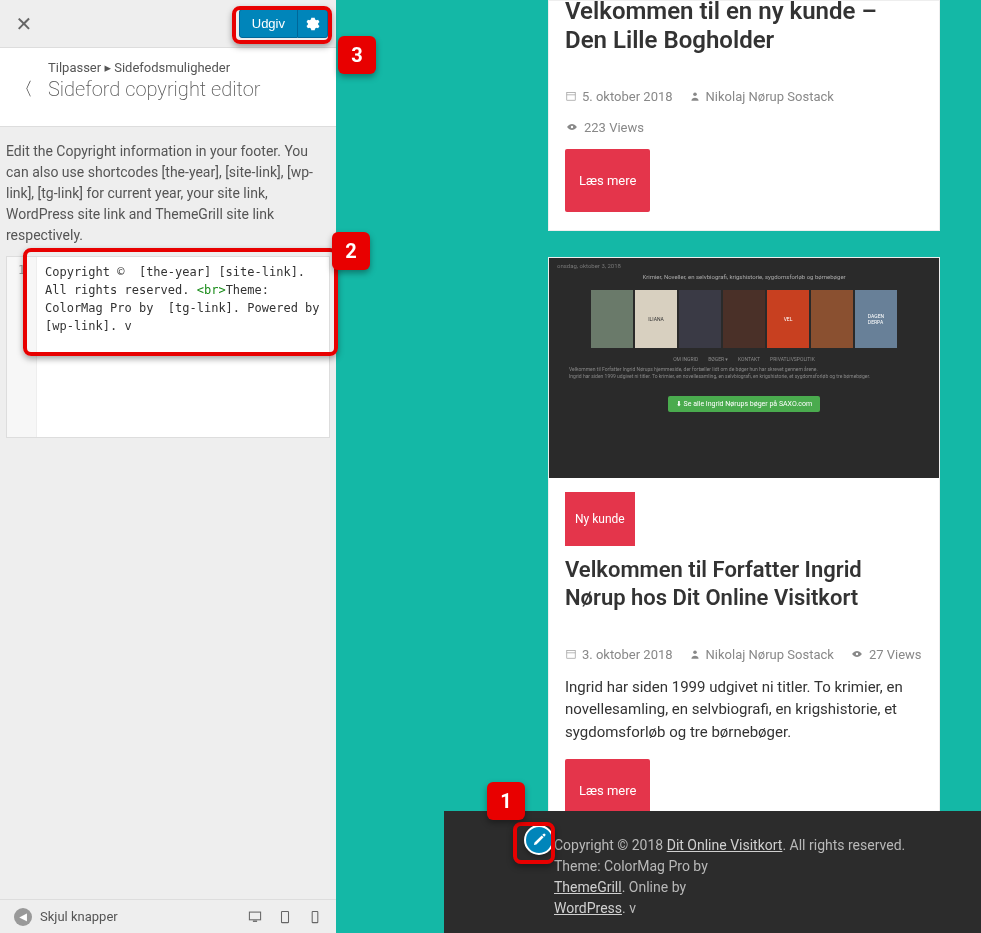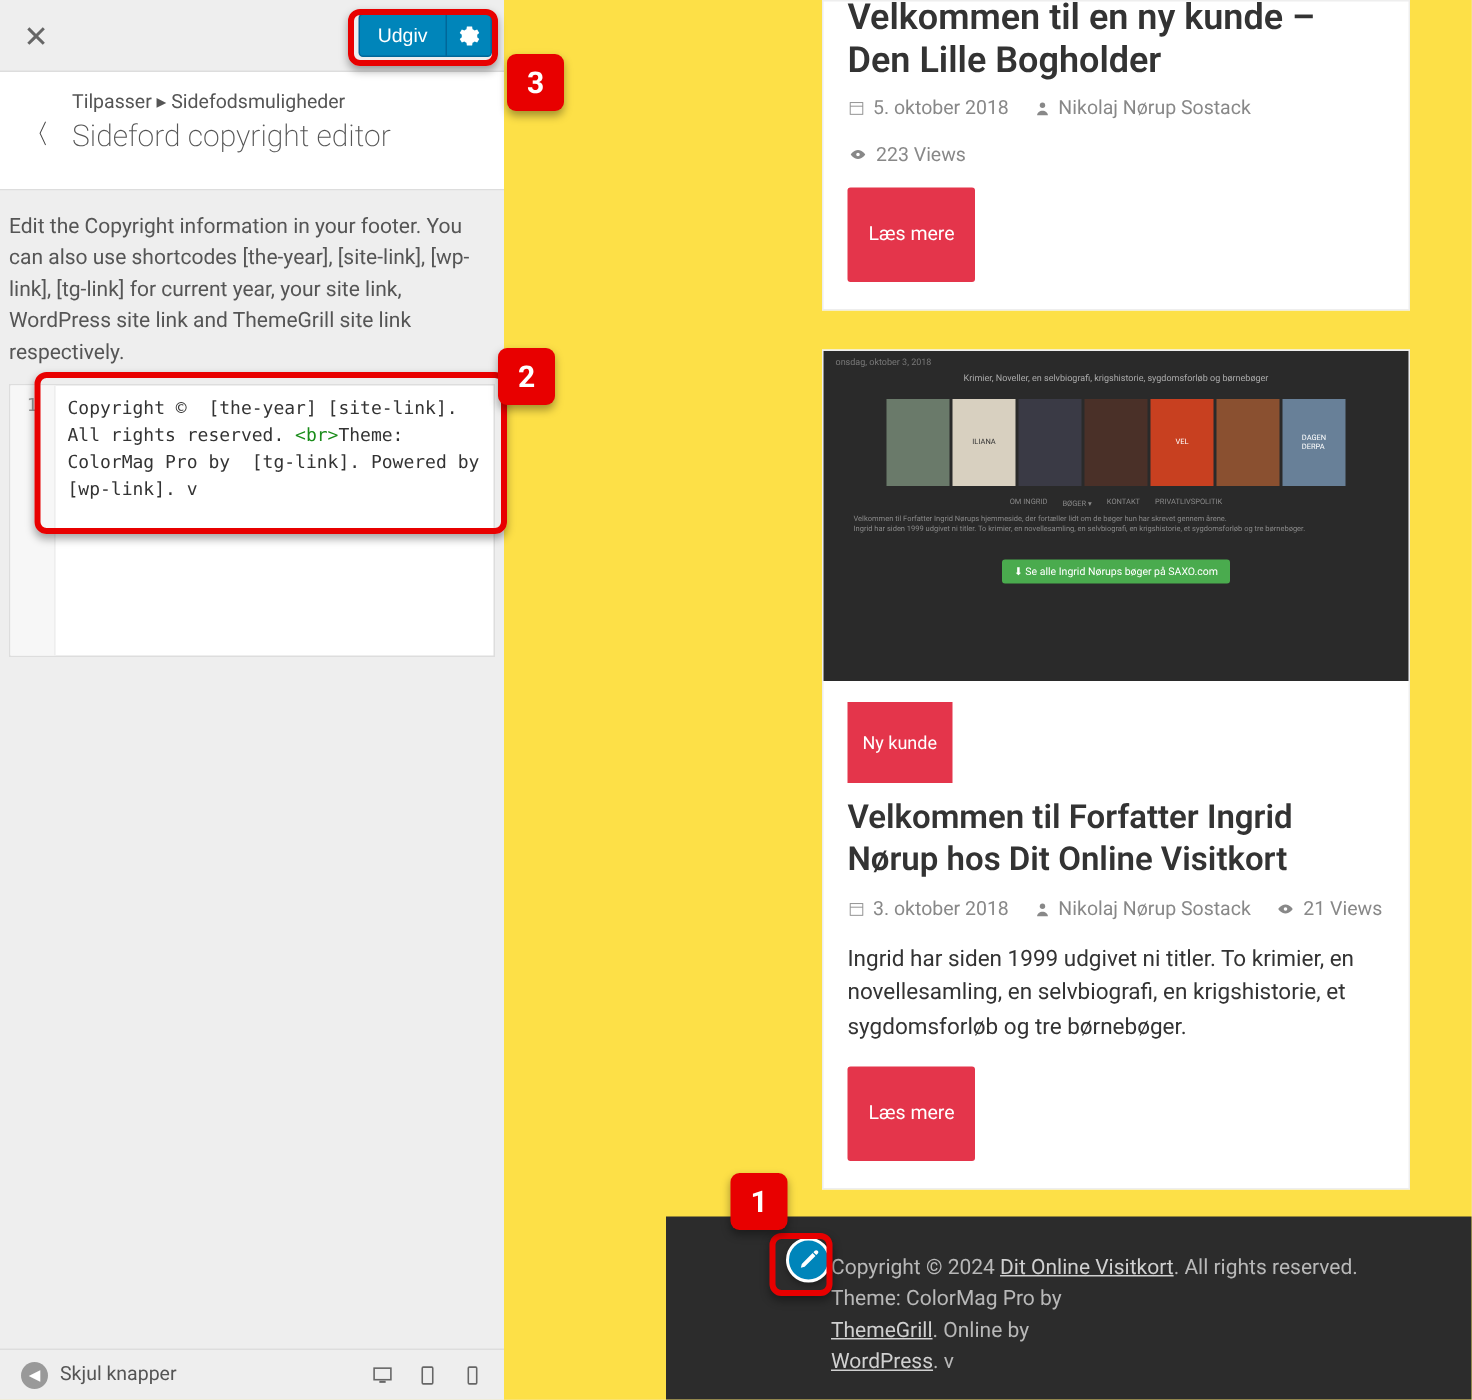--- a/index.html
+++ b/index.html
@@ -25,36 +25,36 @@
 .line-gutter { width: 30px; background: #f7f7f7; border-right: 1px solid #eee; padding-top: 6px; text-align: center; font-family: Consolas, monospace; font-size: 12px; color: #999; }
 .code-content { flex: 1; padding: 6px 8px; font-family: Consolas, monospace; font-size: 12px; color: #333; line-height: 1.5; white-space: pre-wrap; word-break: break-word; min-height: 180px;}
 .code-content .tag { color: #1a8c1a; }
 
 .bottom-bar { position: absolute; bottom: 0; left: 0; width: 336px; height: 34px; border-top: 1px solid #ddd; background: #eee; display: flex; align-items: center; padding: 0 14px; justify-content: space-between; }
 .collapse { display: flex; align-items: center; gap: 8px; color: #555; font-size: 13px; cursor: pointer;}
 .collapse-icon { width: 18px; height: 18px; border-radius: 50%; background: #999; color: #fff; display: flex; align-items: center; justify-content: center; font-size: 10px; }
 .device-icons { display: flex; gap: 16px; color: #666; }
 
 
-.preview { position: absolute; left: 336px; top: 0; right: 0; bottom: 0; background: #fde047; overflow: hidden; }
+.preview { position: absolute; left: 336px; top: 0; right: 0; bottom: 0; background: #14b8a6; overflow: hidden; }
 .content-area { padding: 0 0 0 212px; }
 .post-card { background: #fff; width: 392px; margin-bottom: 26px; border: 1px solid #eee; }
 .post-img { width: 100%; height: 220px; background: #2a2a2a; position: relative; overflow: hidden; }
 .img-header { color: #e87520; text-align: center; padding-top: 22px; font-size: 15px; }
 .img-sub { color: #aaa; text-align: center; font-size: 6px; }
 .book-row { display: flex; justify-content: center; gap: 2px; margin-top: 10px; }
 .book { width: 42px; height: 58px; background: #444; font-size: 5px; color: #fff; display: flex; align-items: center; justify-content: center; }
 .img-cta { background: #4aab4e; color: #fff; font-size: 7px; padding: 4px 8px; margin: 12px auto 0; width: fit-content; border-radius: 2px; }
 .img-nav { display: flex; justify-content: center; gap: 10px; margin-top: 8px; font-size: 5px; color: #888; }
 .img-txt { color: #888; font-size: 5px; padding: 4px 20px; text-align: left; line-height: 1.4;}
 
 .category-tag { display: inline-block; background: #e4354b; color: #fff; font-size: 12px; padding: 20px 10px; margin: 14px 16px 10px; }
 .post-title { font-size: 22px; font-weight: 600; color: #333; padding: 0 16px 10px; line-height: 1.3; }
 .post-title-top { font-size: 24px; font-weight: 600; color: #333; padding: 0 16px 10px; line-height: 1.2; margin-top: -6px;}
-.meta { display: flex; gap: 16px; padding: 0 16px 14px; color: #888; font-size: 13px; align-items: center; flex-wrap: wrap;}
+.meta { display: flex; gap: 16px; padding: 0 16px 14px; color: #888; font-size: 13px; align-items: center; flex-wrap: wrap; margin-top: 24px;}
 .meta-item { display: flex; align-items: center; gap: 5px; }
 .excerpt { padding: 0 16px 16px; color: #333; font-size: 15px; line-height: 1.5; }
 .read-more { display: inline-block; background: #e4354b; color: #fff; font-size: 13px; padding: 24px 14px; margin: 0 16px 18px; border-radius: 2px; cursor: pointer; }
 
 
 .site-footer { position: absolute; bottom: 0; left: 444px; right: 0; height: 122px; background: #2c2c2c; color: #b8b8b8; font-size: 14px; padding: 24px 0 0 110px; line-height: 1.5; }
 .site-footer a { color: #d0d0d0; text-decoration: underline; }
 
 .edit-shortcut { position: absolute; width: 30px; height: 30px; border-radius: 50%; background: #0085ba; border: 2px solid #fff; box-shadow: 0 2px 4px rgba(0,0,0,.3); display: flex; align-items: center; justify-content: center; cursor: pointer; left: 524px; bottom: 78px; }
 .edit-shortcut svg { fill: #fff; }
@@ -186,32 +186,32 @@
             <svg width="12" height="12" viewBox="0 0 20 20">
               <circle cx="10" cy="7" r="3" fill="#888"></circle>
               <path d="M4 18c0-3 3-5 6-5s6 2 6 5" fill="#888"></path>
             </svg>
             <span>Nikolaj Nørup Sostack</span>
           </div>
         <div class="meta-item">
             <svg width="14" height="12" viewBox="0 0 20 20">
               <path d="M10 5c-5 0-8 5-8 5s3 5 8 5 8-5 8-5-3-5-8-5zm0 7a2 2 0 110-4 2 2 0 010 4z" fill="#888"></path>
             </svg>
-            <span>21 Views</span>
+            <span>27 Views</span>
           </div>
       </div>
       <div class="excerpt">Ingrid har siden 1999 udgivet ni titler. To krimier, en novellesamling, en selvbiografi, en krigshistorie, et sygdomsforløb og tre børnebøger.</div>
       <div class="read-more">Læs mere</div>
     </div>
 
   </div>
 </div>
 
 <div class="site-footer">
-  <span>Copyright © 2024 </span><a>Dit Online Visitkort</a><span>. All rights reserved.</span><br>
+  <span>Copyright © 2018 </span><a>Dit Online Visitkort</a><span>. All rights reserved.</span><br>
   <span>Theme: ColorMag Pro by </span><br>
   <a>ThemeGrill</a><span>. Online by </span><br>
   <a>WordPress</a><span>. v</span>
 </div>
 
 <div class="edit-shortcut">
   <svg width="14" height="14" viewBox="0 0 20 20">
       <path d="M13.9 3.4l2.7 2.7L6.3 16.4l-3.6.9.9-3.6L13.9 3.4zm2.1-2.1a1.9 1.9 0 012.7 2.7l-1.3 1.3-2.7-2.7 1.3-1.3z"></path>
     </svg>
 </div>

